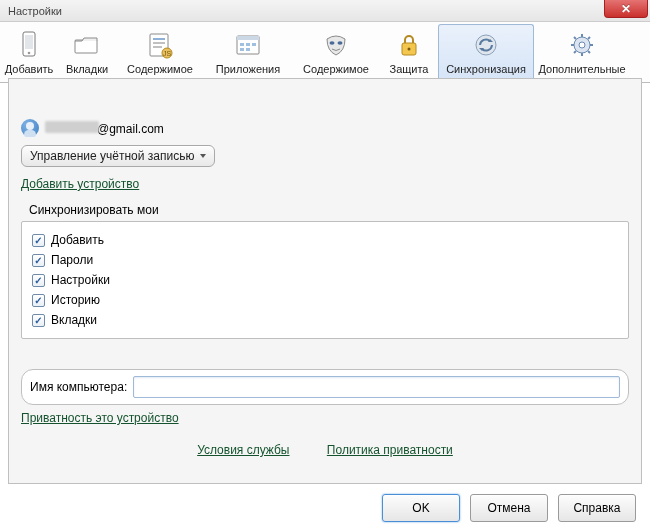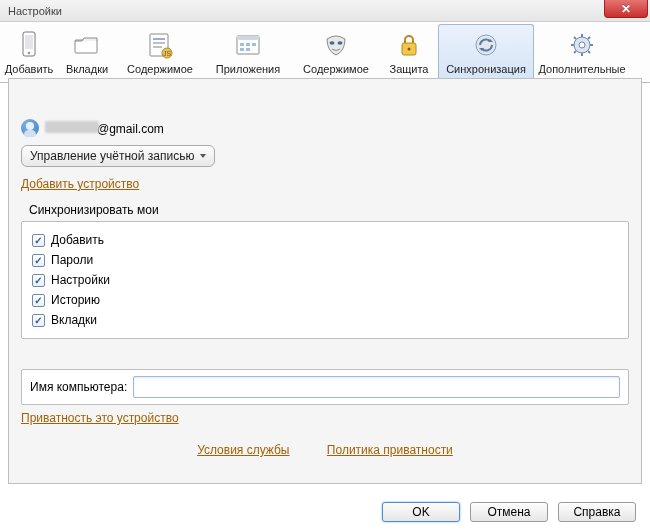--- a/index.html
+++ b/index.html
@@ -129,21 +129,21 @@
     margin-bottom: 10px;
     box-shadow: inset 0 1px 0 #fff;
   }
   .dd-arrow {
     width: 0; height: 0;
     border-left: 3px solid transparent;
     border-right: 3px solid transparent;
     border-top: 4px solid #555;
   }
   .link {
-    color: #a16207;
+    color: #14532d;
     text-decoration: underline;
     cursor: pointer;
     font-size: 12px;
   }
   .section-label {
     margin: 12px 0 4px 8px;
     font-size: 12px;
   }
   .sync-box {
     border: 1px solid #bfbfbf;
@@ -163,21 +163,21 @@
     border: 1px solid #6f8ba8;
     background: linear-gradient(#fff,#e9eff6);
     border-radius: 2px;
     display: flex; align-items:center; justify-content:center;
     font-size: 10px; color:#2a5a9c; font-weight:bold;
   }
   .lower-block {
     margin-top: 30px;
     border: 1px solid #bfbfbf;
     background: #fff;
-    border-radius: 2px;
+    border-radius: 12px;
     padding: 6px 8px;
     display: flex;
     align-items: center;
     gap: 6px;
   }
   .text-input {
     flex: 1;
     height: 22px;
     border: 1px solid #9fb9d8;
     border-radius: 2px;
@@ -193,21 +193,21 @@
   .policies .link { margin: 0 17px; }
   .button-bar {
     position: absolute;
     bottom: 10px;
     right: 14px;
     display: flex;
     gap: 10px;
   }
   .win-btn {
     min-width: 78px;
-    height: 20px;
+    height: 28px;
     border: 1px solid #9a9a9a;
     background: linear-gradient(#fdfdfd,#e6e6e6);
     border-radius: 3px;
     font-size: 12px;
     display: flex; align-items:center; justify-content:center;
     box-shadow: inset 0 1px 0 #fff;
     cursor: default;
   }
   .win-btn.default {
     border: 1px solid #4a8fd6;

